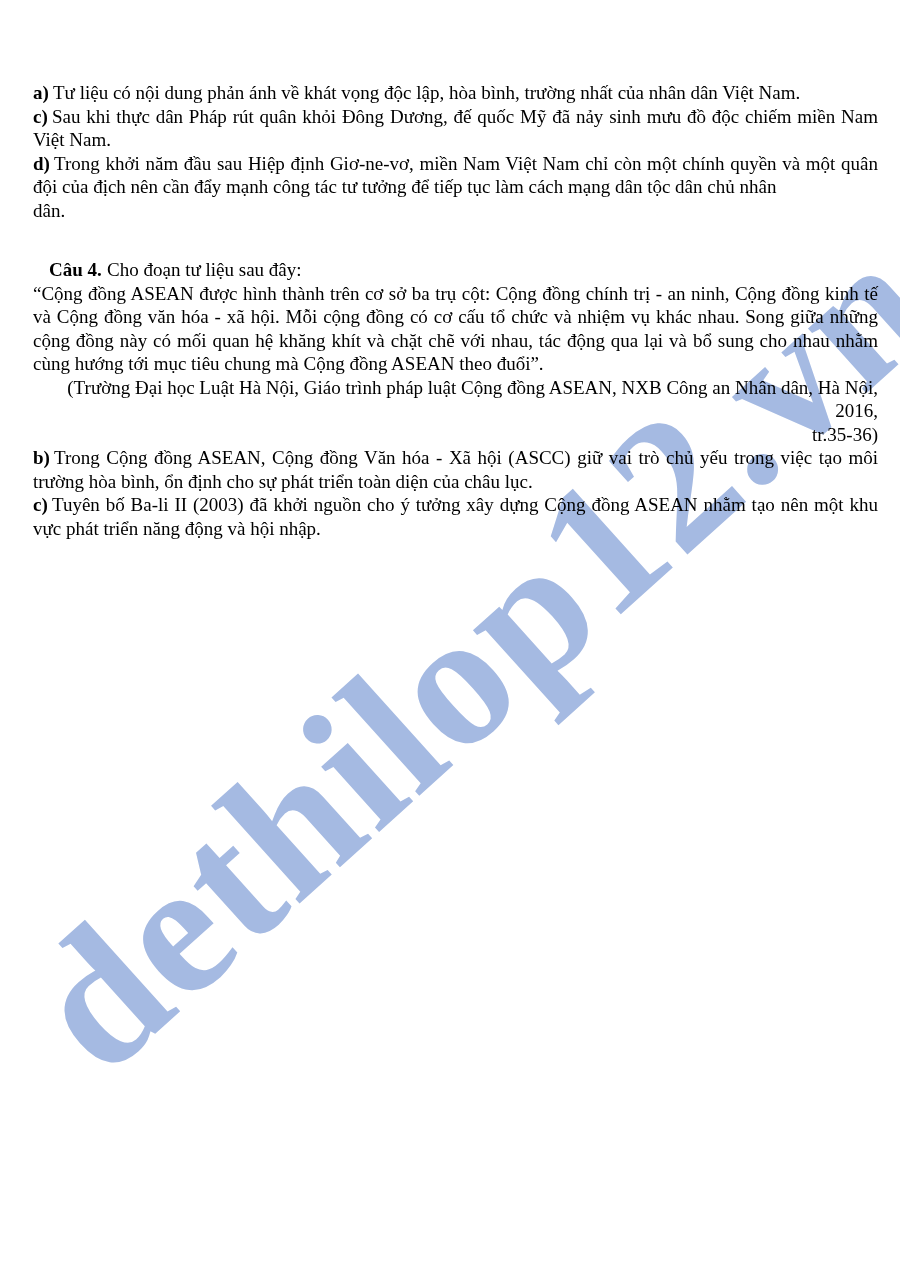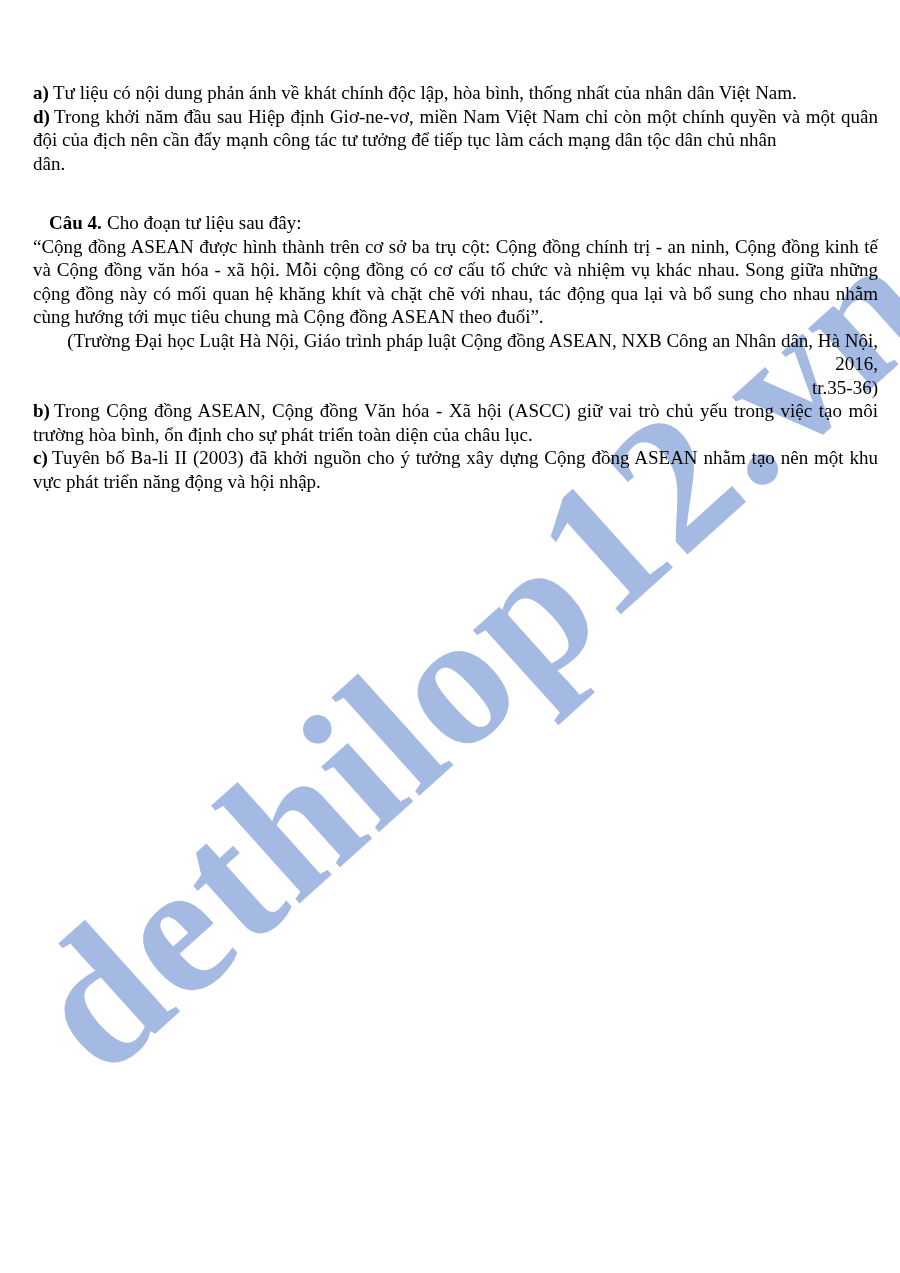--- a/index.html
+++ b/index.html
@@ -49,23 +49,24 @@
     white-space: pre-line;
   }
 </style>
 </head>
 <body>
 
 <div class="watermark">dethilop12.vn</div>
 
 <div class="content">
 
-  <p class="opt"><b>a)</b><span class="pre">Tư liệu có nội dung phản ánh về khát chính độc lập, hòa bình, thống nhất của nhân dân Việt Nam.</span></p>
+  <p class="opt"><b>a)</b><span class="pre">Tư liệu có nội dung phản ánh về khát vọng độc lập, hòa bình, trường nhất của nhân dân Việt Nam.</span></p>
 
 
+  <p class="opt"><b>c)</b><span class="pre">Sau khi thực dân Pháp rút quân khỏi Đông Dương, đế quốc Mỹ đã nảy sinh mưu đồ độc chiếm miền Nam Việt Nam.</span></p>
 
   <p class="opt"><b>d)</b><span class="pre">Trong khởi năm đầu sau Hiệp định Giơ-ne-vơ, miền Nam Việt Nam chỉ còn một chính quyền và một quân đội của địch nên cần đẩy mạnh công tác tư tưởng để tiếp tục làm cách mạng dân tộc dân chủ nhân
 dân.</span></p>
 
   <p class="lead q4-heading"><b>Câu 4.</b><span>Cho đoạn tư liệu sau đây:</span></p>
 
   <p class="quote">“Cộng đồng ASEAN được hình thành trên cơ sở ba trụ cột: Cộng đồng chính trị - an ninh, Cộng đồng kinh tế và Cộng đồng văn hóa - xã hội. Mỗi cộng đồng có cơ cấu tổ chức và nhiệm vụ khác nhau. Song giữa những cộng đồng này có mối quan hệ khăng khít và chặt chẽ với nhau, tác động qua lại và bổ sung cho nhau nhằm cùng hướng tới mục tiêu chung mà Cộng đồng ASEAN theo đuổi”.</p>
 
   <p class="citation">(Trường Đại học Luật Hà Nội, Giáo trình pháp luật Cộng đồng ASEAN, NXB Công an Nhân dân, Hà Nội, 2016,
 tr.35-36)</p>

